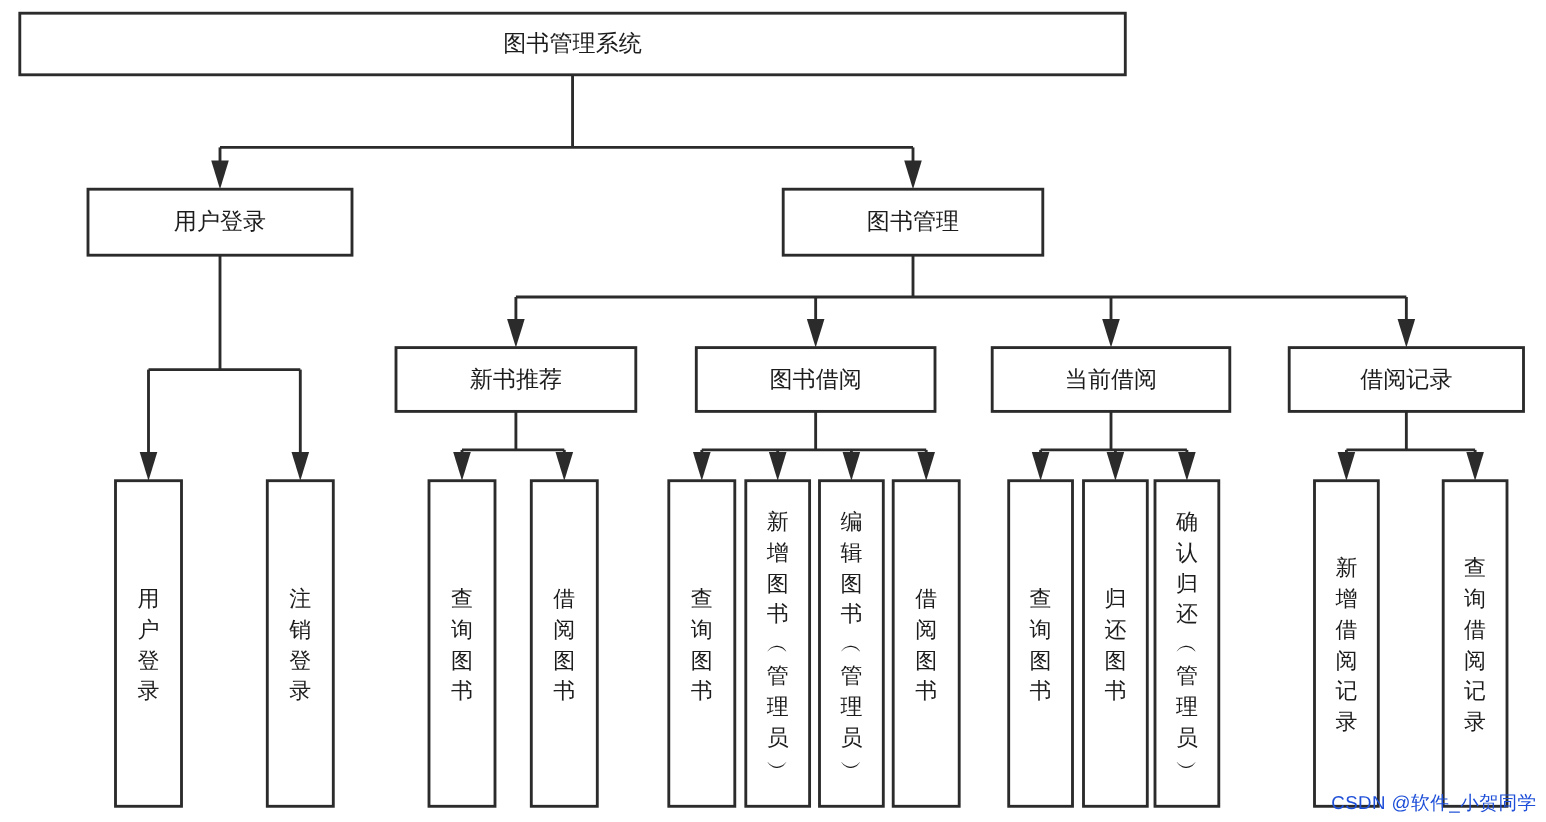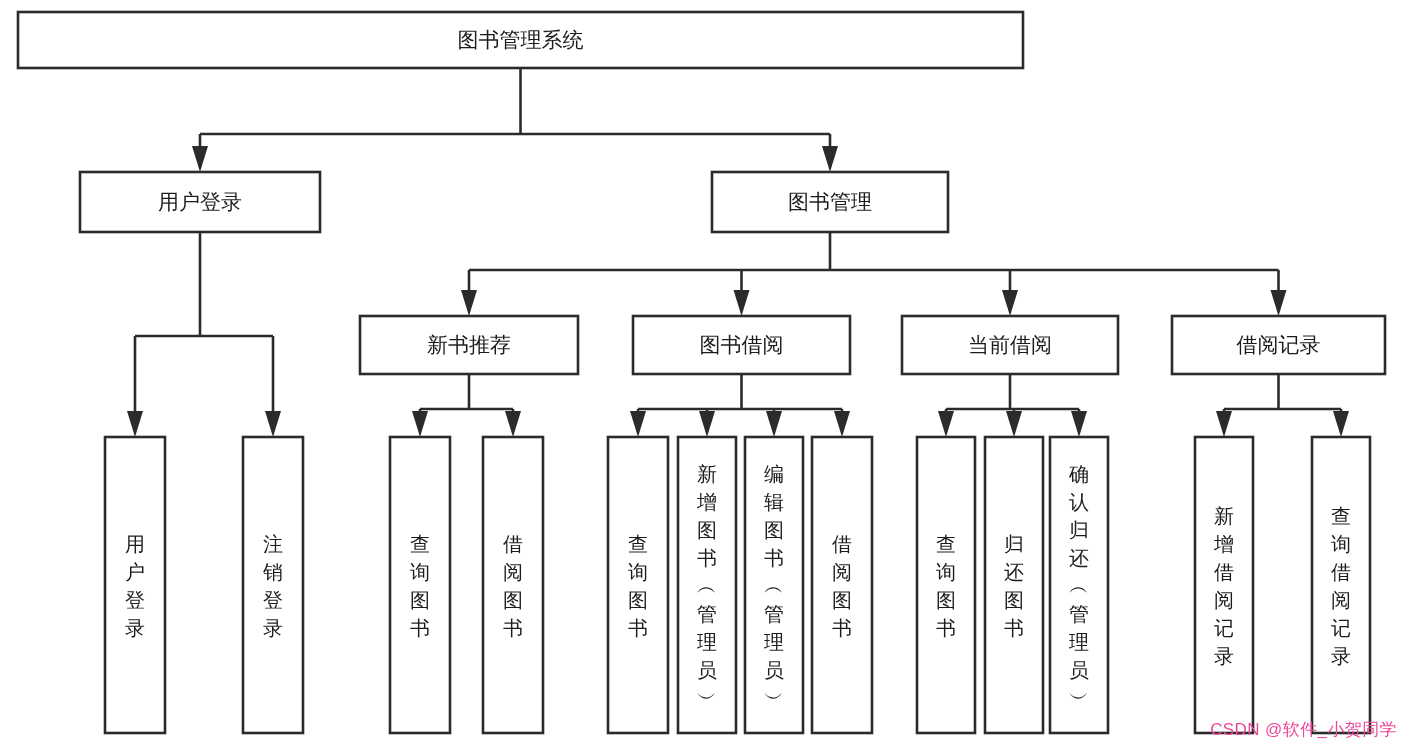--- a/index.html
+++ b/index.html
@@ -57,21 +57,21 @@
     fill: #1c1c1c;
     text-anchor: middle;
     white-space: pre;
   }
   .watermark-text {
     position: absolute;
     right: 8px;
     bottom: 6px;
     font-family: "Liberation Sans", "DejaVu Sans", sans-serif;
     font-size: 17px;
-    color: #ec4899;
+    color: #1d4ed8;
     letter-spacing: 0.4px;
     user-select: none;
     pointer-events: none;
     white-space: nowrap;
   }
 </style>
 </head>
 <body>
 
 <div id="diagram-root">

